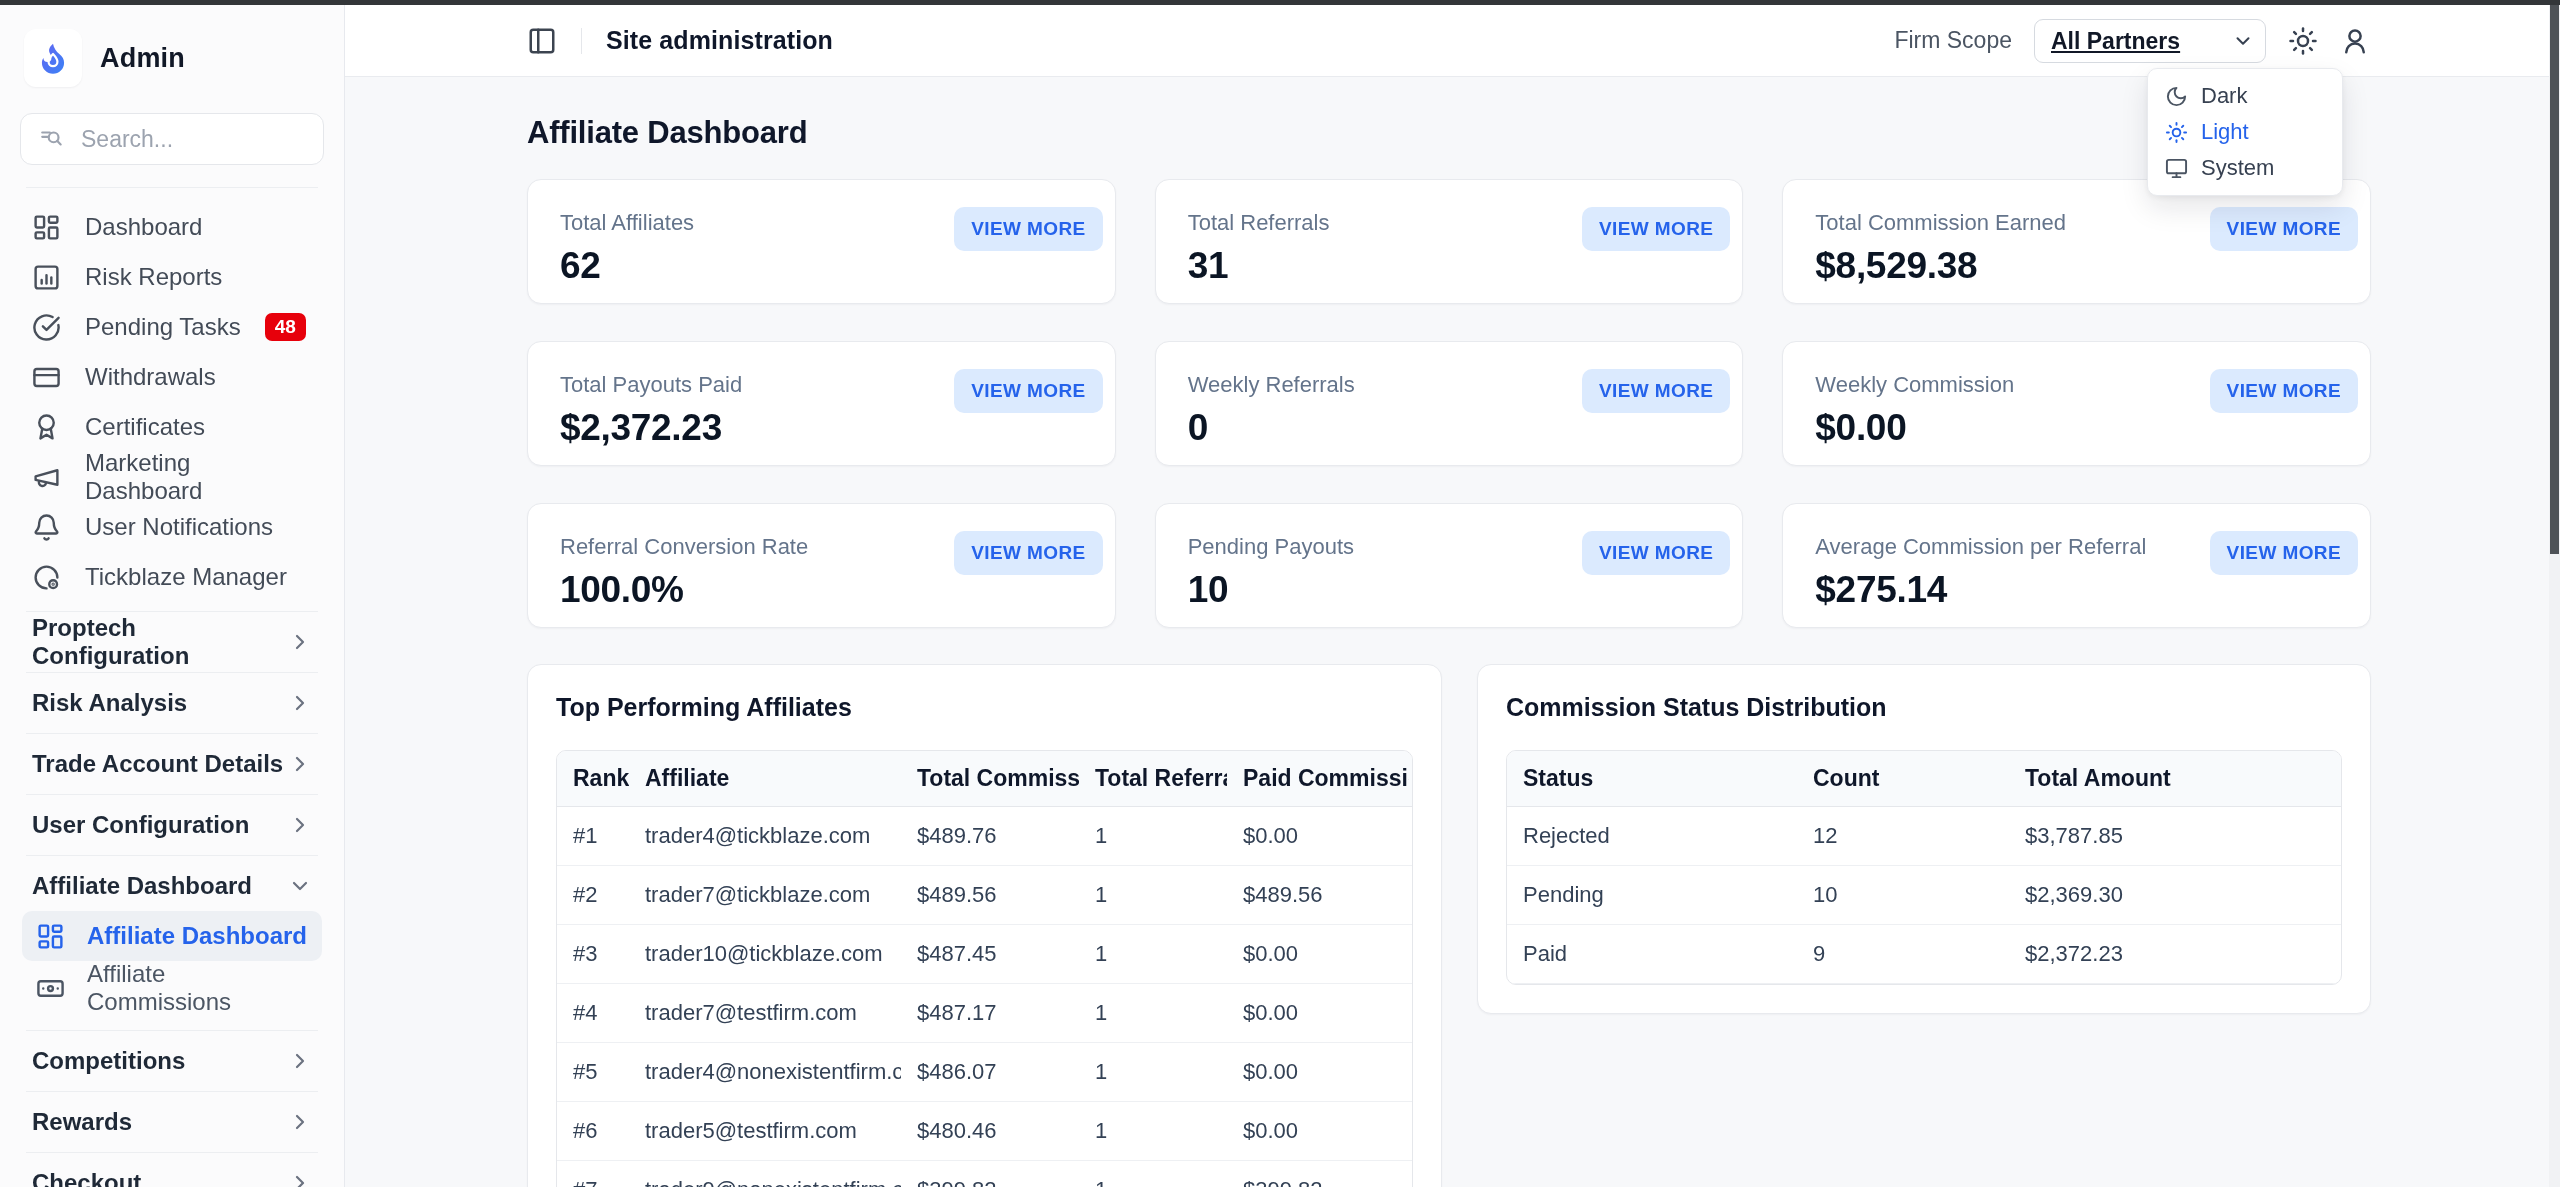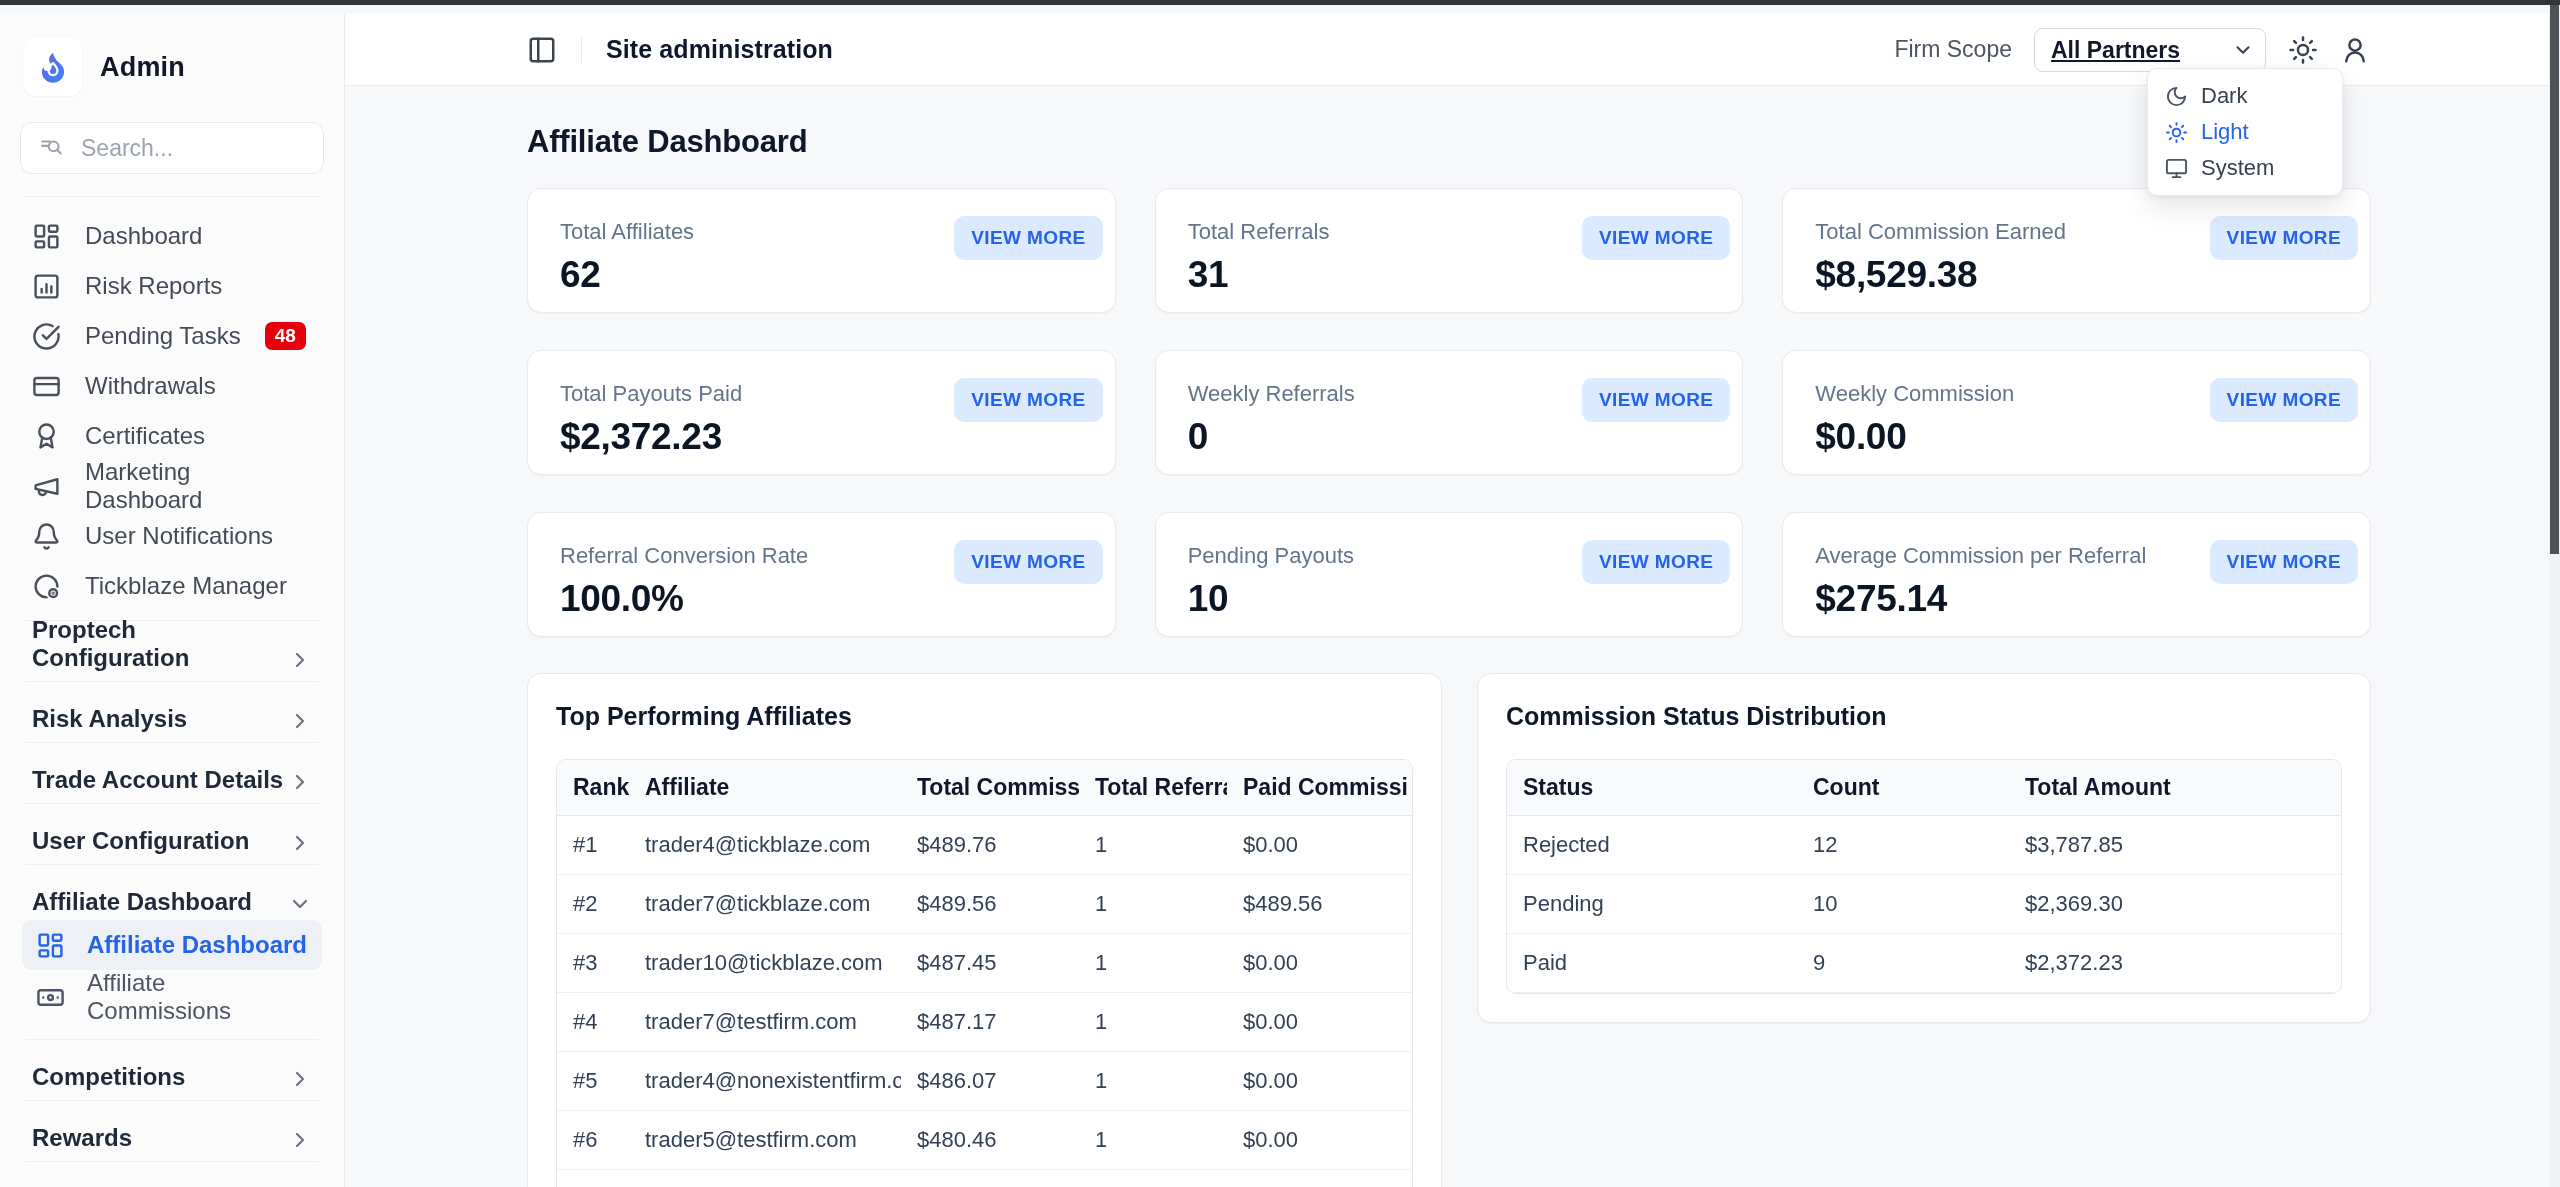--- a/index.html
+++ b/index.html
@@ -5,21 +5,21 @@
   * { margin:0; padding:0; box-sizing:border-box; }
   html,body { width:2560px; height:1187px; overflow:hidden; }
   body {
     font-family:"Liberation Sans","DejaVu Sans",sans-serif;
     background:#f7f8fa; color:#111827;
     -webkit-font-smoothing:antialiased;
   }
   svg { display:block; }
   .top-strip { position:fixed; top:0; left:0; width:2560px; height:5px; background:#333639; z-index:60; }
 
-  .app { display:flex; width:2560px; height:1187px; padding-top:14px; }
+  .app { display:flex; width:2560px; height:1187px; padding-top:5px; }
 
   
   .sidebar {
     width:345px; min-width:345px; background:#fbfbfc;
     border-right:1px solid #e7e9ee; height:100%;
     padding:18px 0 0 0; overflow:hidden;
   }
   .brand { display:flex; align-items:center; gap:18px; padding:6px 24px 20px 24px; }
   .brand-logo {
     width:58px; height:58px; background:#ffffff; border-radius:12px;
@@ -46,21 +46,21 @@
     padding:0 14px; border-radius:10px; cursor:pointer; color:#434b57;
   }
   .nav-item .ic { color:#49505b; }
   .nav-item .lbl { font-size:24px; color:#434b57; }
   .badge {
     background:#e7000b; color:#fff; font-size:19px; font-weight:700;
     padding:3px 10px; border-radius:7px; line-height:1.2;
   }
   .section-hr { border:none; border-top:1px solid #eceef1; margin:9px 8px; }
   .nav-section-header {
-    display:flex; align-items:flex-end; justify-content:space-between;
+    display:flex; align-items:center; justify-content:space-between;
     height:42px; padding:0 14px; cursor:pointer;
   }
   .nav-section-header .s-lbl { font-size:24px; font-weight:700; color:#1f2937; }
   .nav-section-header .chev { color:#6b7280; }
   .nav-children { padding:2px 0 6px 0; }
   .child-item {
     display:flex; align-items:center; gap:22px; height:50px; margin:2px 4px;
     padding:0 14px; border-radius:10px; cursor:pointer;
   }
   .child-item .ic { color:#4b5563; }

